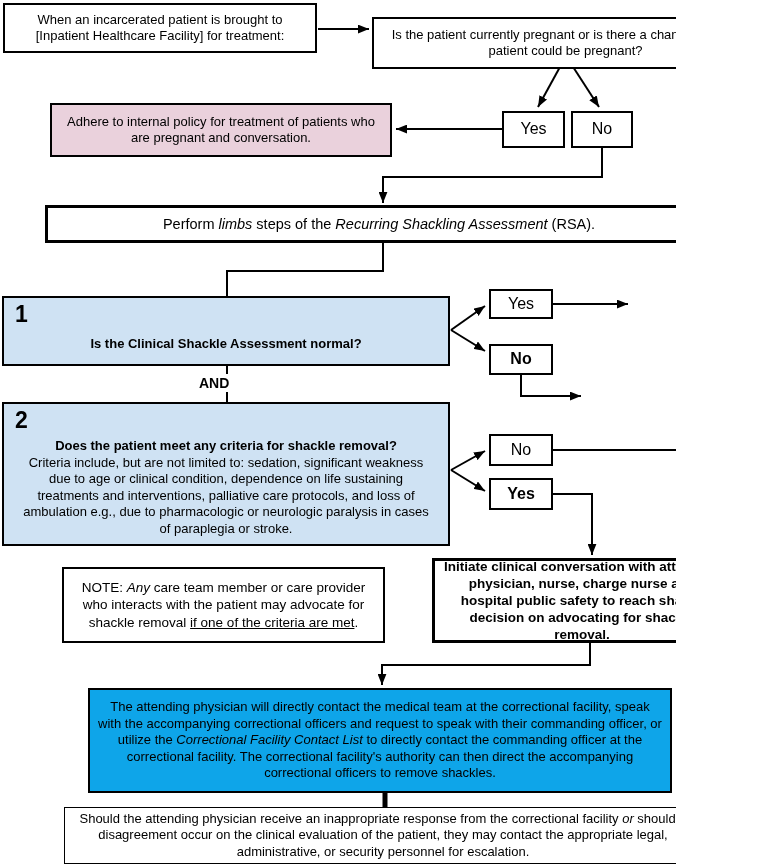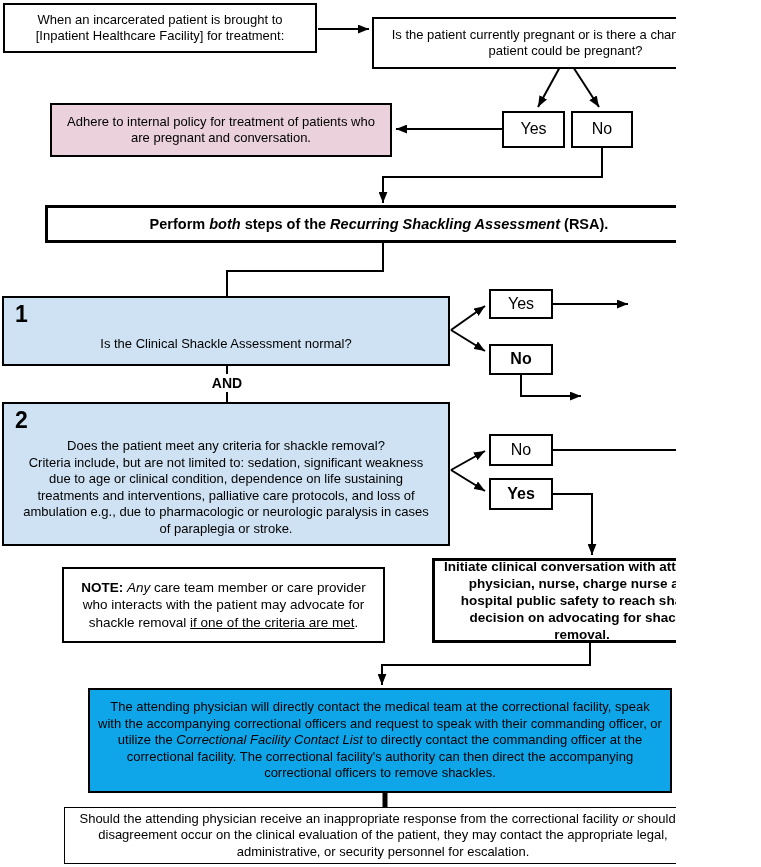--- a/index.html
+++ b/index.html
@@ -19,26 +19,26 @@
   .bd3{border-width:3px}
   .pink{background:#ead1dc}
   .blue{background:#cfe2f3}
   .teal{background:#0ea5e9}
   .bold{font-weight:bold}
   .small-label{font-size:16px;padding:12px}
   .stepnum{
     position:absolute;left:11px;top:5px;font-size:23px;font-weight:bold;line-height:1;
   }
   .stepcontent{display:flex;flex-direction:column;align-items:center;justify-content:center;}
-  .stepheading{font-weight:normal;margin-top:27px;}
+  .stepheading{font-weight:bold;margin-top:27px;}
   .and-label{
     position:absolute;left:199px;top:374px;width:56px;height:18px;
-    background:#fff;font-weight:bold;font-size:14px;line-height:18px;text-align:center;
+    background:#fff;font-weight:bold;font-size:14px;line-height:18px;text-align:left;
   }
-  .b{font-weight:bold}.i{font-style:italic}.u{text-decoration:underline}
+  .b{font-weight:normal}.i{font-style:italic}.u{text-decoration:underline}
   .fs14{font-size:14.5px}
   .fs135{font-size:13.5px}
   .maxw330{max-width:340px}
   .maxw404{max-width:410px}
   .maxw300{max-width:302px}
 </style>
 </head>
 <body>
 
 <div id="canvas">
@@ -84,21 +84,21 @@
 
   <div class="node small-label" style="left:571px;top:111px;width:62px;height:37px">
     <span>No</span>
   </div>
 
   <div class="node pink" style="left:50px;top:103px;width:342px;height:54px">
     <span>Adhere to internal policy for treatment of patients who are pregnant and conversation.</span>
   </div>
 
   <div class="node bd3 fs14" style="left:45px;top:205px;width:668px;height:38px">
-    <span><span class="b">Perform </span><span class="b i">both</span><span class="b"> steps of the </span><span class="b i">Recurring Shackling Assessment</span><span class="b"> (RSA).</span></span>
+    <span><span class="b">Perform </span><span class="b i">limbs</span><span class="b"> steps of the </span><span class="b i">Recurring Shackling Assessment</span><span class="b"> (RSA).</span></span>
   </div>
 
   <div class="node blue" style="left:2px;top:296px;width:448px;height:70px">
     <span class="stepnum">1</span>
     <div class="stepcontent maxw330">
       <span class="stepheading">Is the Clinical Shackle Assessment normal?</span>
     </div>
   </div>
 
   <div class="and-label">AND</div>

